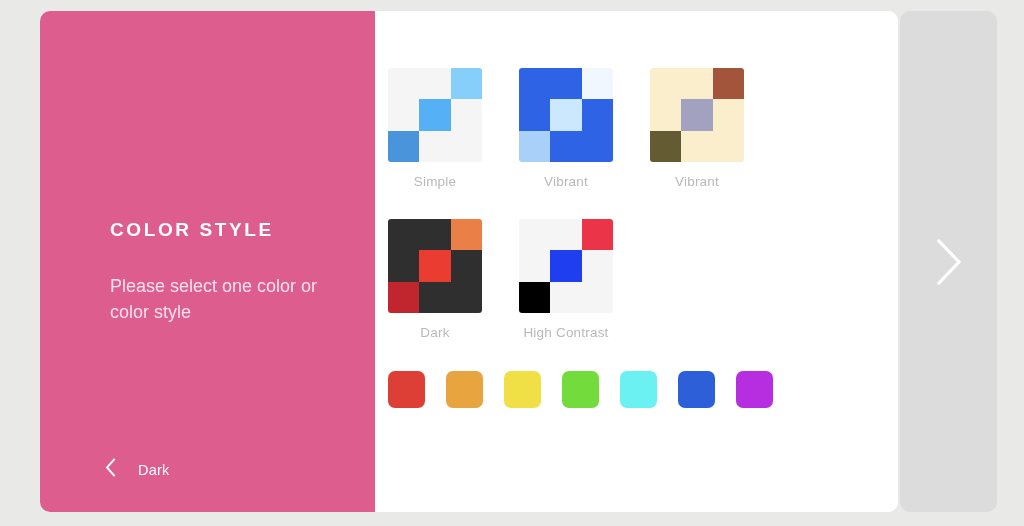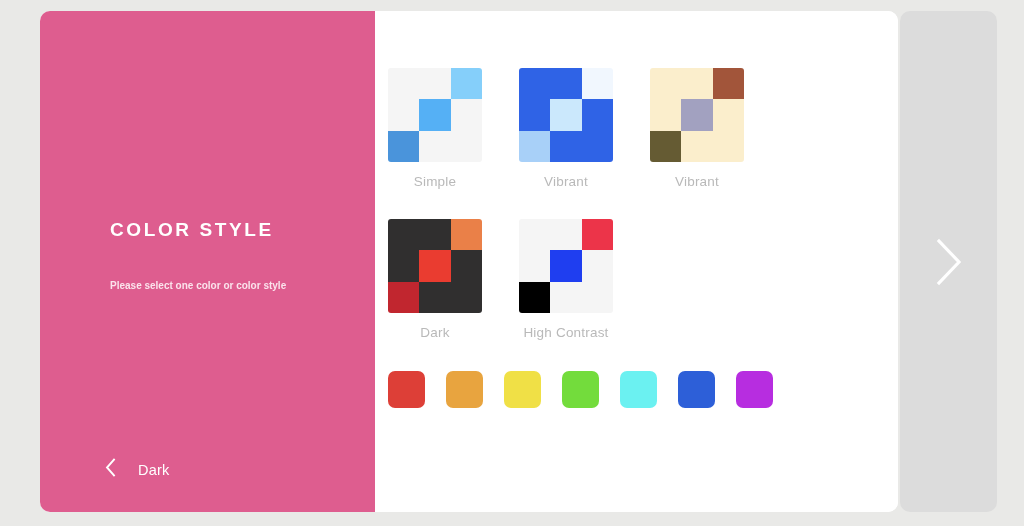--- a/index.html
+++ b/index.html
@@ -79,24 +79,24 @@
     letter-spacing: 2.6px;
     color: #ffffff;
     line-height: 1.2;
   }
 
   .pane-sub {
     position: absolute;
     left: 70px;
     top: 262px;
     width: 215px;
-    font-size: 10px;
+    font-size: 18px;
     line-height: 26px;
     color: #fbe3ec;
-    font-weight: bold;
+    font-weight: normal;
   }
 
   .back-btn {
     position: absolute;
     left: 65px;
     top: 447px;
     display: flex;
     align-items: center;
     gap: 22px;
     cursor: pointer;

